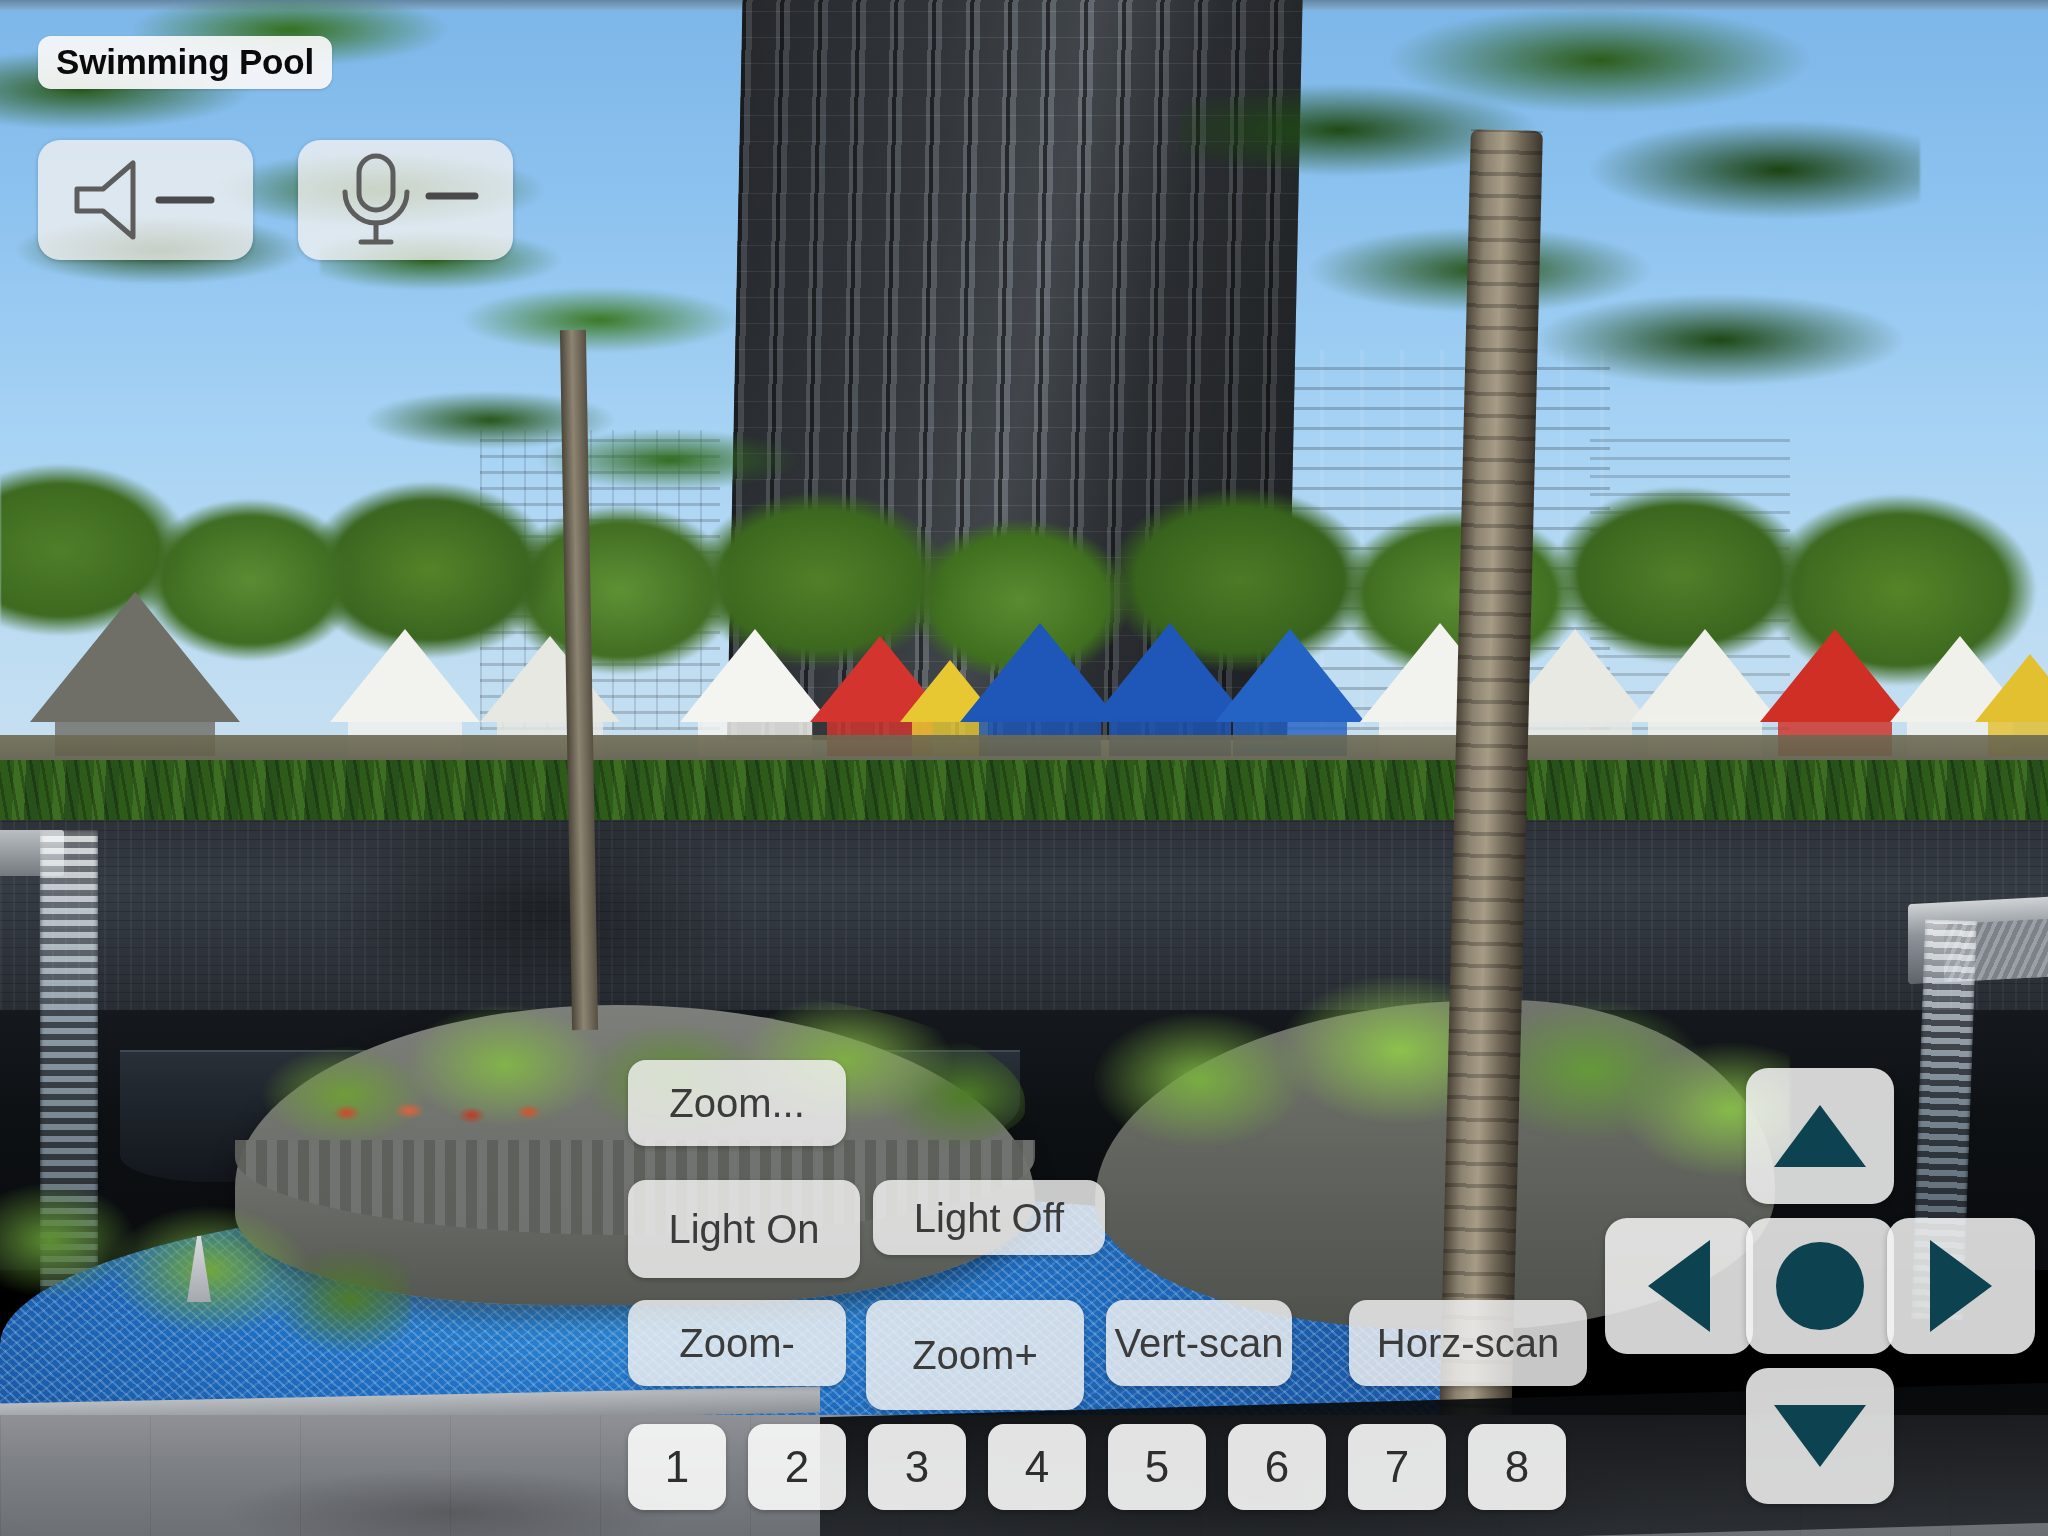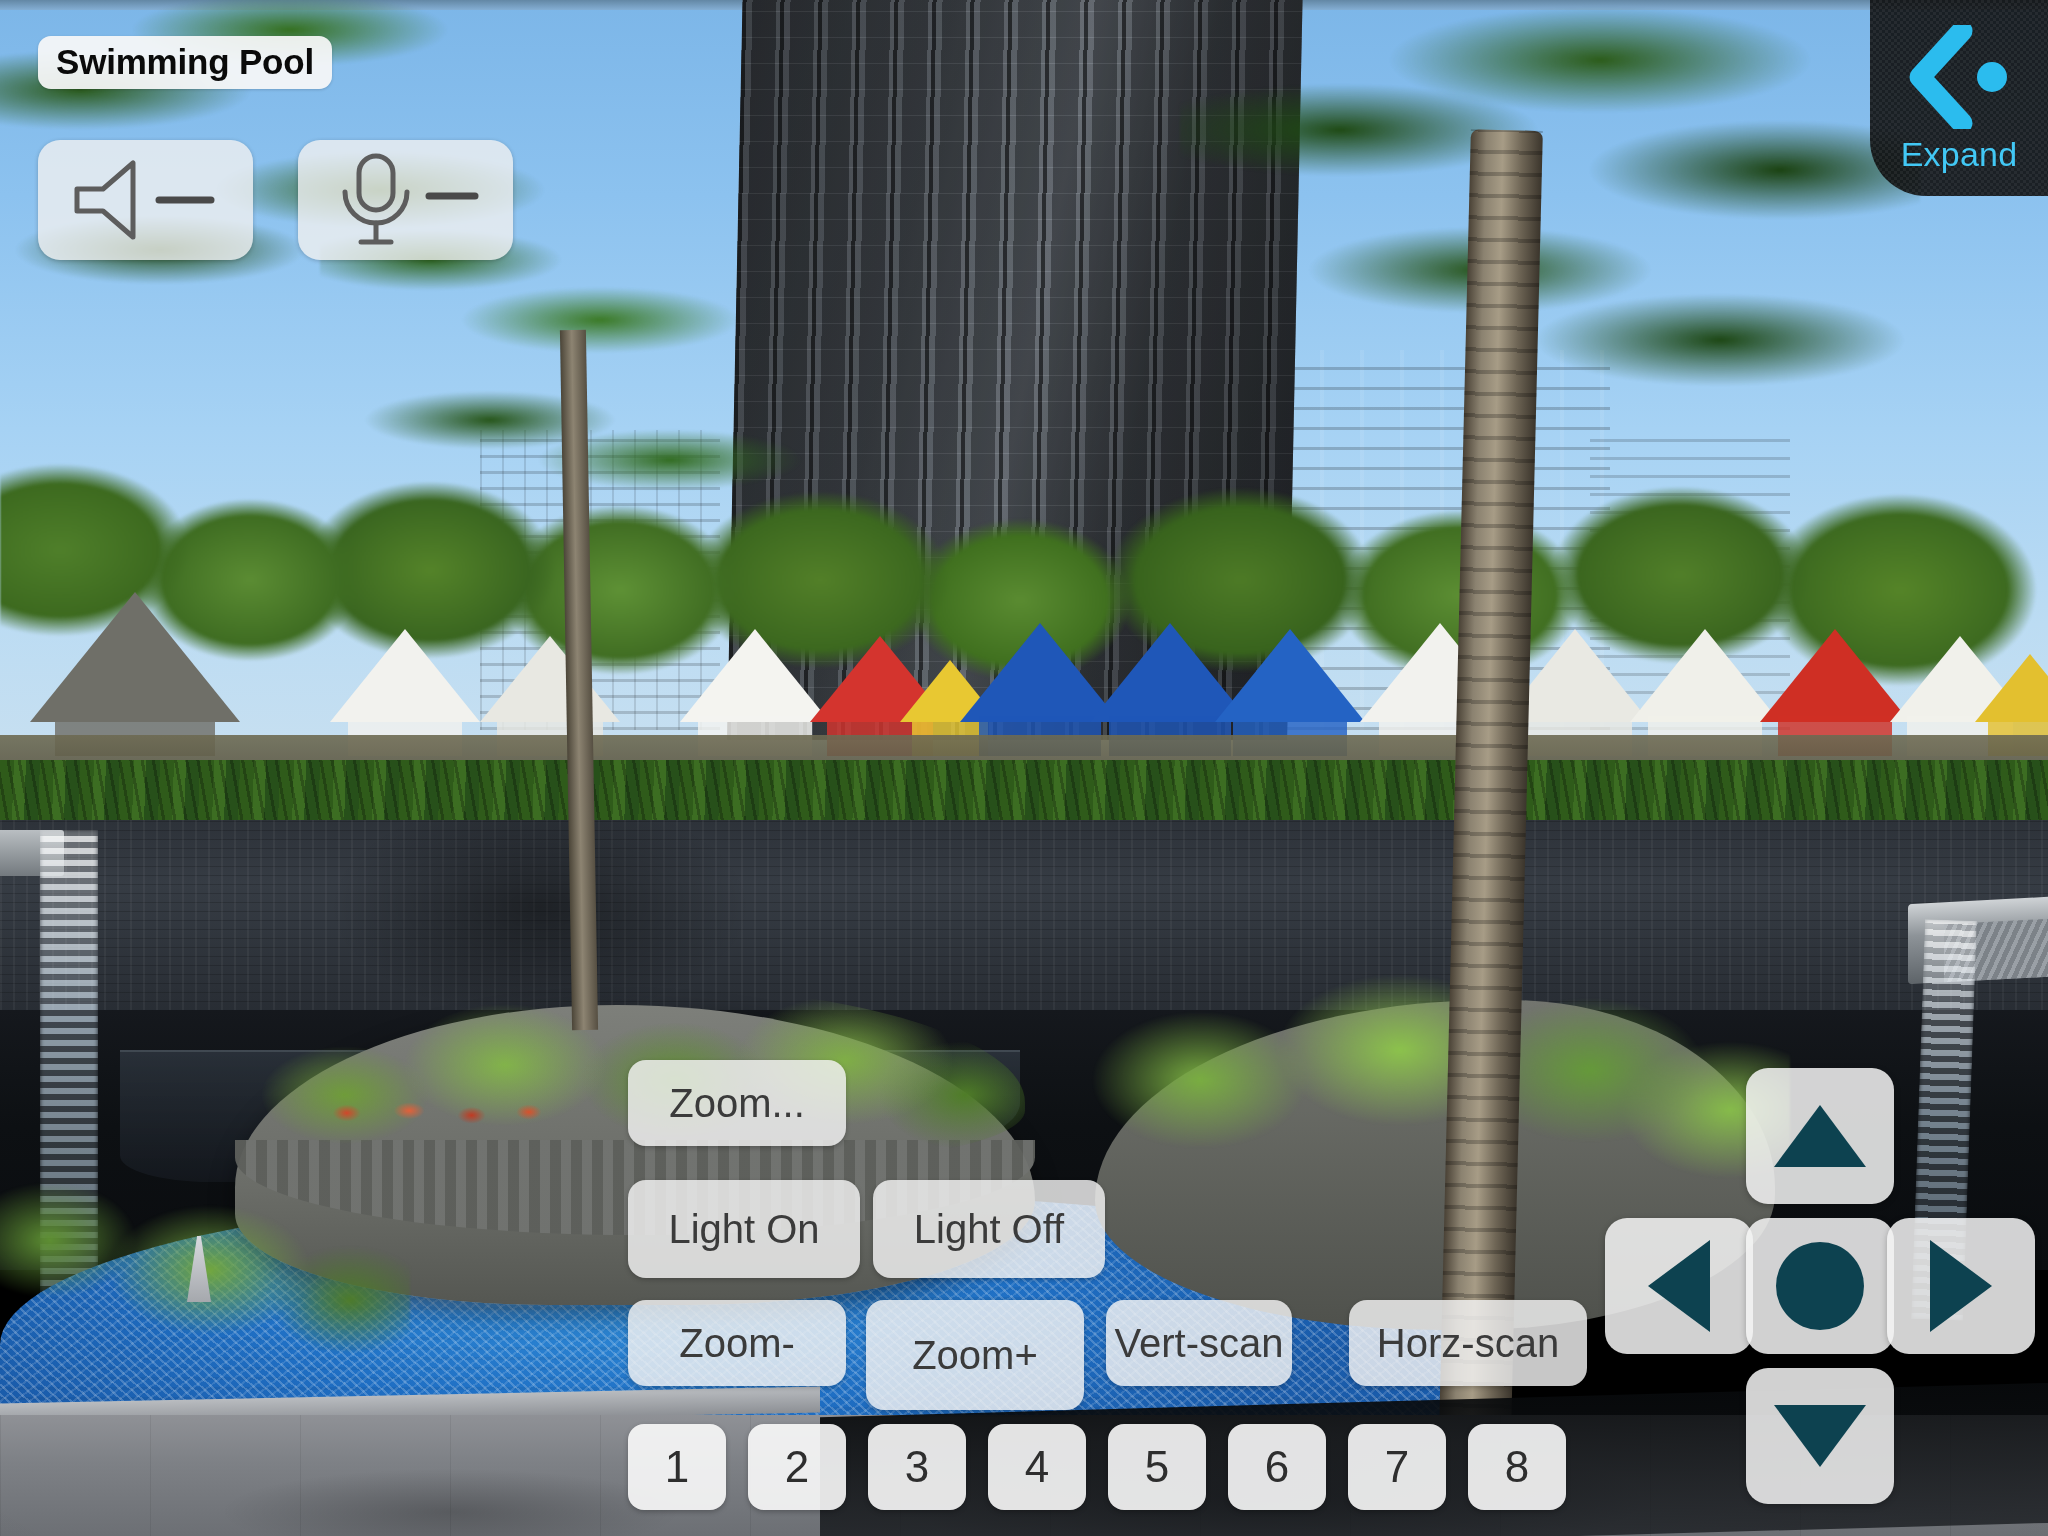--- a/index.html
+++ b/index.html
@@ -412,34 +412,25 @@
         <svg width="150" height="96" viewBox="0 0 150 96">
           <rect x="28" y="4" width="34" height="54" rx="17" fill="none" stroke="#5d5d5d" stroke-width="5"></rect>
           <path d="M14 40 a31 31 0 0 0 62 0" fill="none" stroke="#5d5d5d" stroke-width="5" stroke-linecap="round"></path>
           <line x1="45" y1="71" x2="45" y2="88" stroke="#5d5d5d" stroke-width="5" stroke-linecap="round"></line>
           <line x1="30" y1="90" x2="60" y2="90" stroke="#5d5d5d" stroke-width="5" stroke-linecap="round"></line>
           <line x1="98" y1="44" x2="144" y2="44" stroke="#4a4a4a" stroke-width="7" stroke-linecap="round"></line>
         </svg>
       </span>
     </div>
 
-    <div class="expand-btn">
-      <span>
-        <svg width="118" height="104" viewBox="0 0 118 104">
-          <path d="M62 6 L20 52 L62 98" fill="none" stroke="#2bbcee" stroke-width="21" stroke-linecap="round" stroke-linejoin="round"></path>
-          <circle cx="92" cy="52" r="15" fill="#2bbcee"></circle>
-        </svg>
-      </span>
-      <span class="expand-label">Expand</span>
-    </div>
 
     <div id="ctl-host">
         <div class="ctl" style="left: 628px; top: 1060px; width: 218px; height: 86px;">Zoom...</div>
         <div class="ctl" style="left: 628px; top: 1180px; width: 232px; height: 98px;">Light On</div>
-        <div class="ctl" style="left: 873px; top: 1180px; width: 232px; height: 98px;">Light Off</div>
+        <div class="ctl" style="left: 873px; top: 1180px; width: 232px; height: 75px;">Light Off</div>
         <div class="ctl" style="left: 628px; top: 1300px; width: 218px; height: 86px;">Zoom-</div>
         <div class="ctl" style="left: 866px; top: 1300px; width: 218px; height: 110px;">Zoom+</div>
         <div class="ctl" style="left: 1106px; top: 1300px; width: 186px; height: 86px;">Vert-scan</div>
         <div class="ctl" style="left: 1349px; top: 1300px; width: 238px; height: 86px;">Horz-scan</div>
       </div>
 
     <div id="preset-host">
         <div class="numkey" style="left: 628px; top: 1424px; width: 98px; height: 86px;">1</div>
         <div class="numkey" style="left: 748px; top: 1424px; width: 98px; height: 86px;">2</div>
         <div class="numkey" style="left: 868px; top: 1424px; width: 98px; height: 86px;">3</div>

